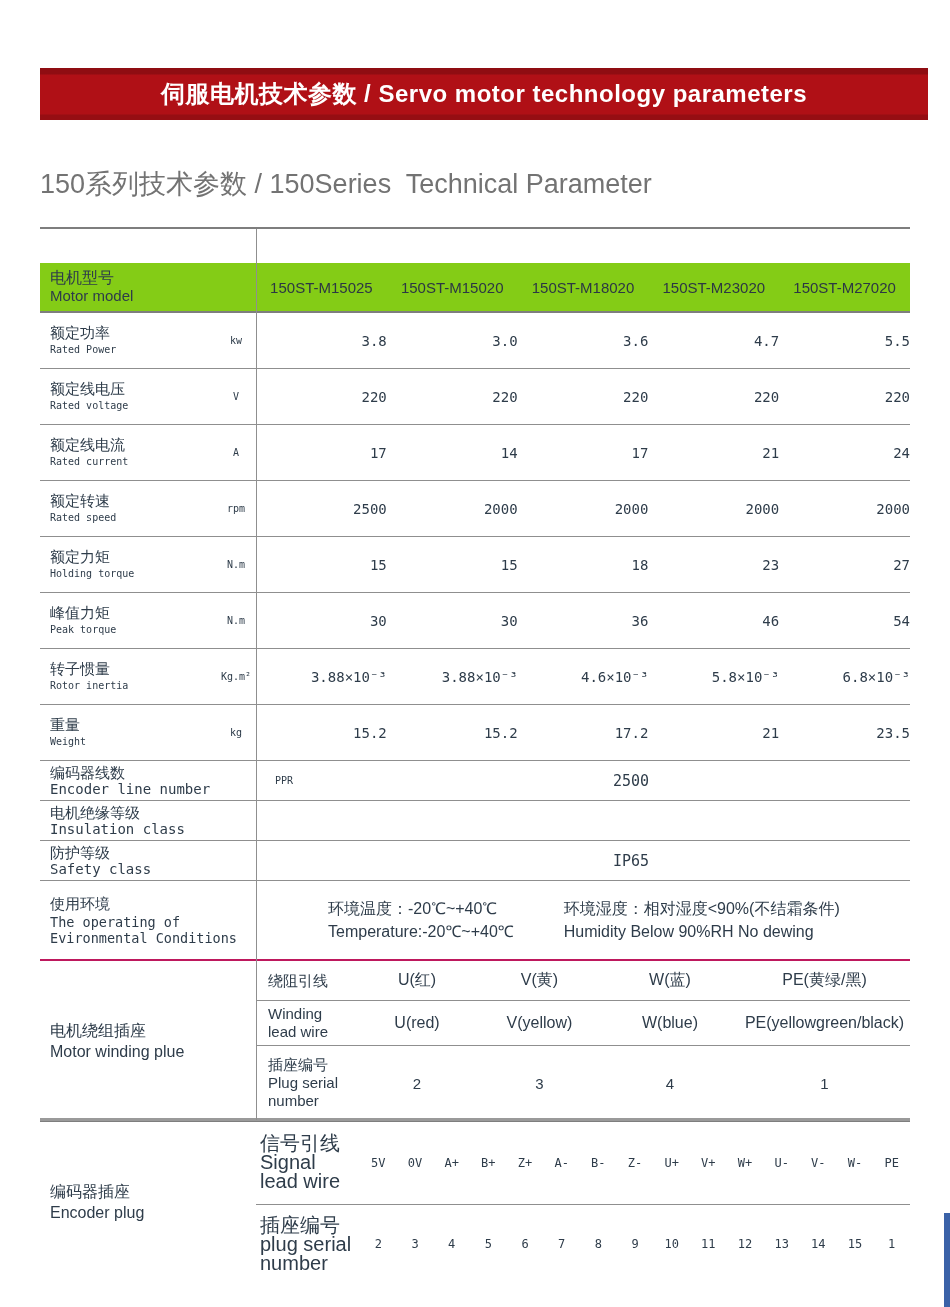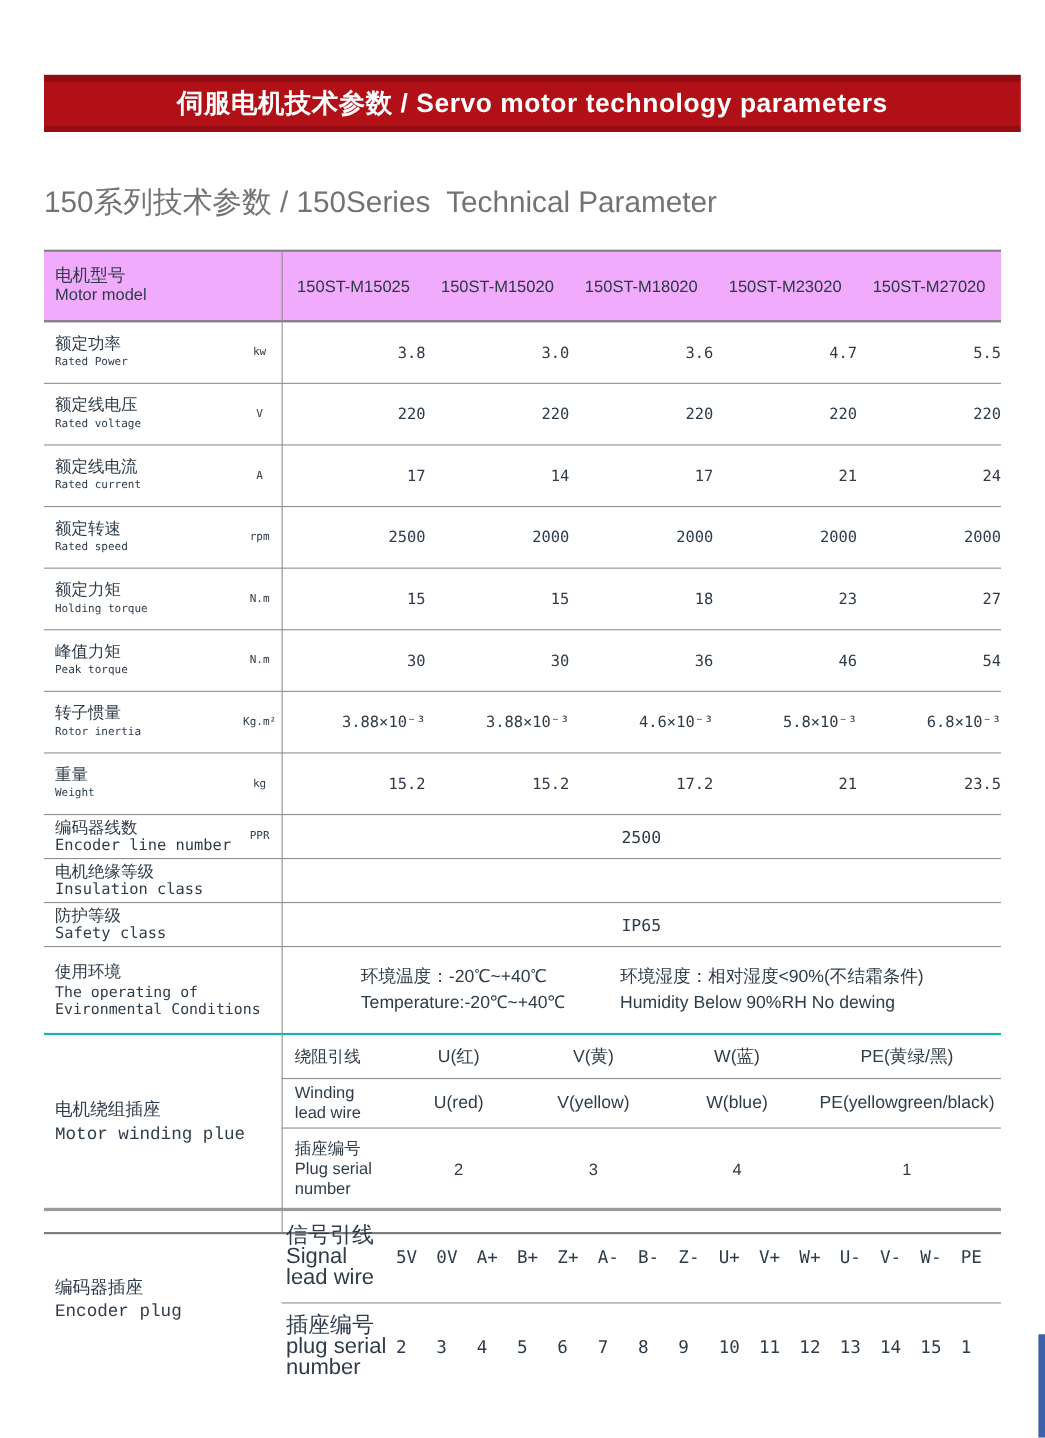--- a/index.html
+++ b/index.html
@@ -21,77 +21,77 @@
   .tbl {
     position:absolute; left:40px; top:227px; width:870px; height:895px;
     border-top:2px solid #7e7e7e; border-bottom:2px solid #7e7e7e;
     font-size:15px;
   }
   .vdivider { position:absolute; left:216px; top:0; bottom:0; width:1px; background:#8f8f8f; z-index:5; }
 
   .mono { font-family:"DejaVu Sans Mono", monospace; }
 
   .hrow {
-    height:64px; background:#f0abfc; border-bottom:2px solid #7e7e7e;
-    display:grid; grid-template-columns:216px repeat(5,1fr); align-items:center;
+    height:50px; background:#84cc16; border-bottom:2px solid #7e7e7e;
+    display:grid; grid-template-columns:216px repeat(5,1fr); align-items:center;margin-top:34px;
   }
   .hlabel { padding-left:10px; line-height:18px; }
   .hlabel .zh { font-size:16px; }
   .hlabel .en { font-size:15px; }
   .model { text-align:center; font-size:15px; color:#2c3744; }
 
   .srow {
     height:56px; border-bottom:1px solid #8f8f8f;
     display:grid; grid-template-columns:176px 40px repeat(5,1fr); align-items:center;
   }
   .srow .lbl { padding-left:10px; line-height:17px; }
   .srow .lbl .zh { font-size:15px; }
   .srow .lbl .en { font-size:10px; }
   .unit { text-align:center; font-size:10px; white-space:nowrap; }
   .val { text-align:right; font-size:14px; }
 
   .sprow {
     height:40px; border-bottom:1px solid #8f8f8f;
-    display:grid; grid-template-columns:176px 40px 1fr; align-items:center;
+    display:grid; grid-template-columns:176px 40px 1fr; align-items:center;gap:48px;
   }
   .sprow .lbl { padding-left:10px; line-height:17px; }
   .sprow .lbl .zh { font-size:15px; }
   .sprow .lbl .en { font-size:14px; }
   .spanval { text-align:center; font-size:15px; }
 
   .envrow {
-    height:80px; border-bottom:2px solid #14b8a6;
+    height:80px; border-bottom:2px solid #be185d;
     display:grid; grid-template-columns:216px 1fr; align-items:center;
   }
   .envrow .lbl { padding-left:10px; line-height:17px; }
   .envrow .lbl .zh { font-size:15px; margin-bottom:2px; }
   .envrow .lbl .en { font-size:13.5px; line-height:16px; }
   .envcells { display:flex; padding-left:72px; gap:50px; align-items:center; }
   .envblock { line-height:23px; font-size:16px; }
 
   .secrow { display:grid; grid-template-columns:216px 1fr; border-bottom:3px solid #9a9a9a; }
   .secrow:last-child { border-bottom:none; }
-  .seclbl { display:flex; flex-direction:column; justify-content:center; padding-left:10px; line-height:21px; font-size:16px;font-family:Liberation Mono, monospace; }
+  .seclbl { display:flex; flex-direction:column; justify-content:center; padding-left:10px; line-height:21px; font-size:16px; }
   .subrows { display:flex; flex-direction:column; }
 
   .wsub { display:grid; grid-template-columns:100px 122px 123px 138px 1fr; align-items:center; border-bottom:1px solid #8f8f8f; }
   .wsub:last-child { border-bottom:none; }
   .wsub1 { height:40px; }
   .wsub2 { height:45px; }
   .wsub3 { height:74px; }
   .wsub .wl { padding-left:12px; line-height:18px; font-size:15px; }
   .wsub .wc { text-align:center; font-size:16px; }
   .wsub3 .wc { font-size:15px; }
 
   .esub { display:grid; grid-template-columns:104px repeat(15,1fr); align-items:center; border-bottom:1px solid #8f8f8f; }
   .esub:last-child { border-bottom:none; }
   .esub1 { height:84px; }
   .esub2 { height:78px; }
   .esub .el { padding-left:4px; line-height:19px; font-size:20px; }
-  .esub .ec { font-size:16px; }
+  .esub .ec { text-align:center; font-size:12px; }
 
   .accent-bar { position:absolute; right:0; bottom:0; width:6px; height:94px; }
 </style>
 </head>
 <body>
 
 <div class="page">
 
   <div class="banner">
     <div class="txt">伺服电机技术参数 / Servo motor technology parameters</div>

